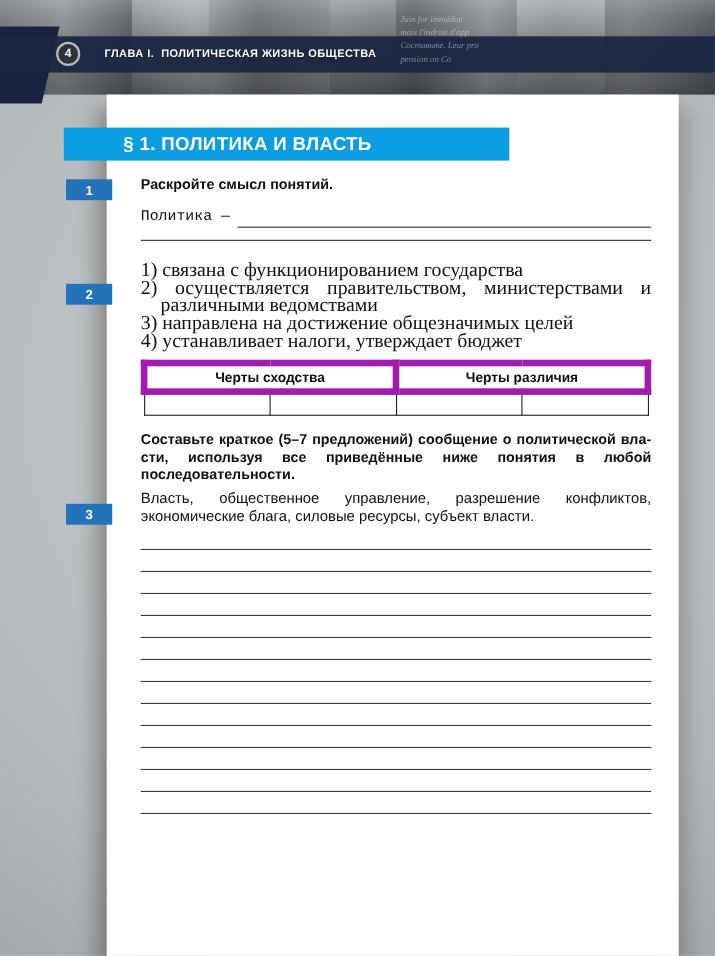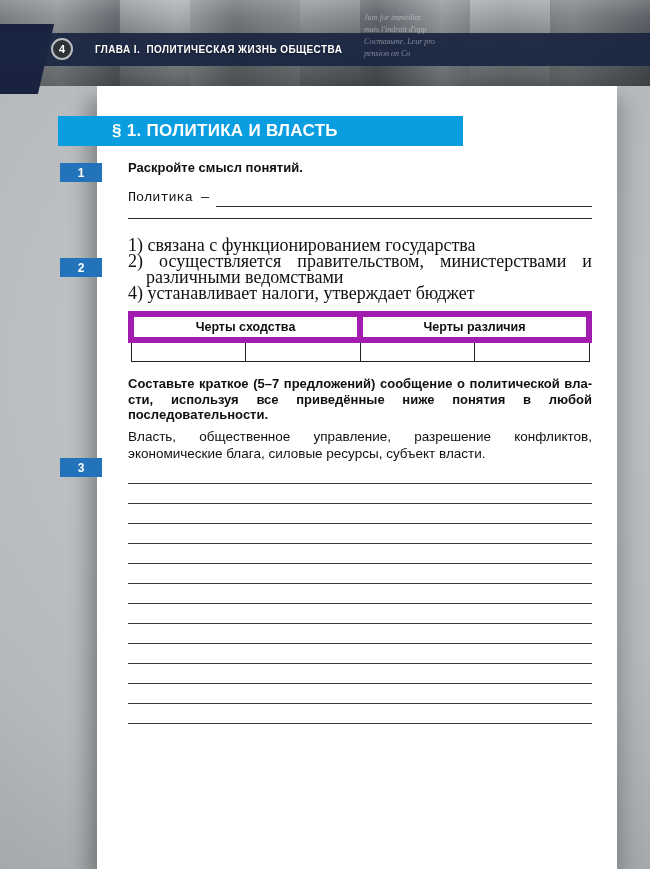--- a/index.html
+++ b/index.html
@@ -152,20 +152,21 @@
           <span class="lbl">Политика —</span>
           <span class="wline"></span>
         </div>
         <div class="blank-line"></div>
       </div>
 
       <div class="t2">
         <div class="listing">
           <div class="li">1) связана с функционированием государства</div>
           <div class="li">2) осуществляется правительством, министерствами и различными ведом­ствами</div>
+          <div class="li">3) направлена на достижение общезначимых целей</div>
           <div class="li">4) устанавливает налоги, утверждает бюджет</div>
         </div>
         <table class="tbl">
           <colgroup>
               <col style="width:25%">
               <col style="width:25%">
               <col style="width:25%">
               <col style="width:25%">
             </colgroup>
           <tbody>

